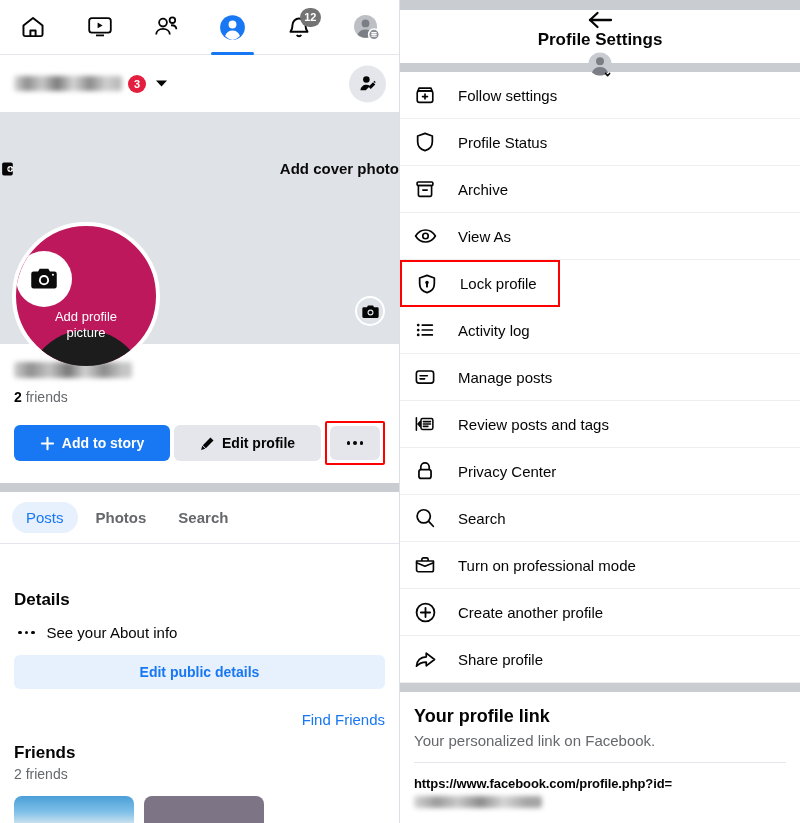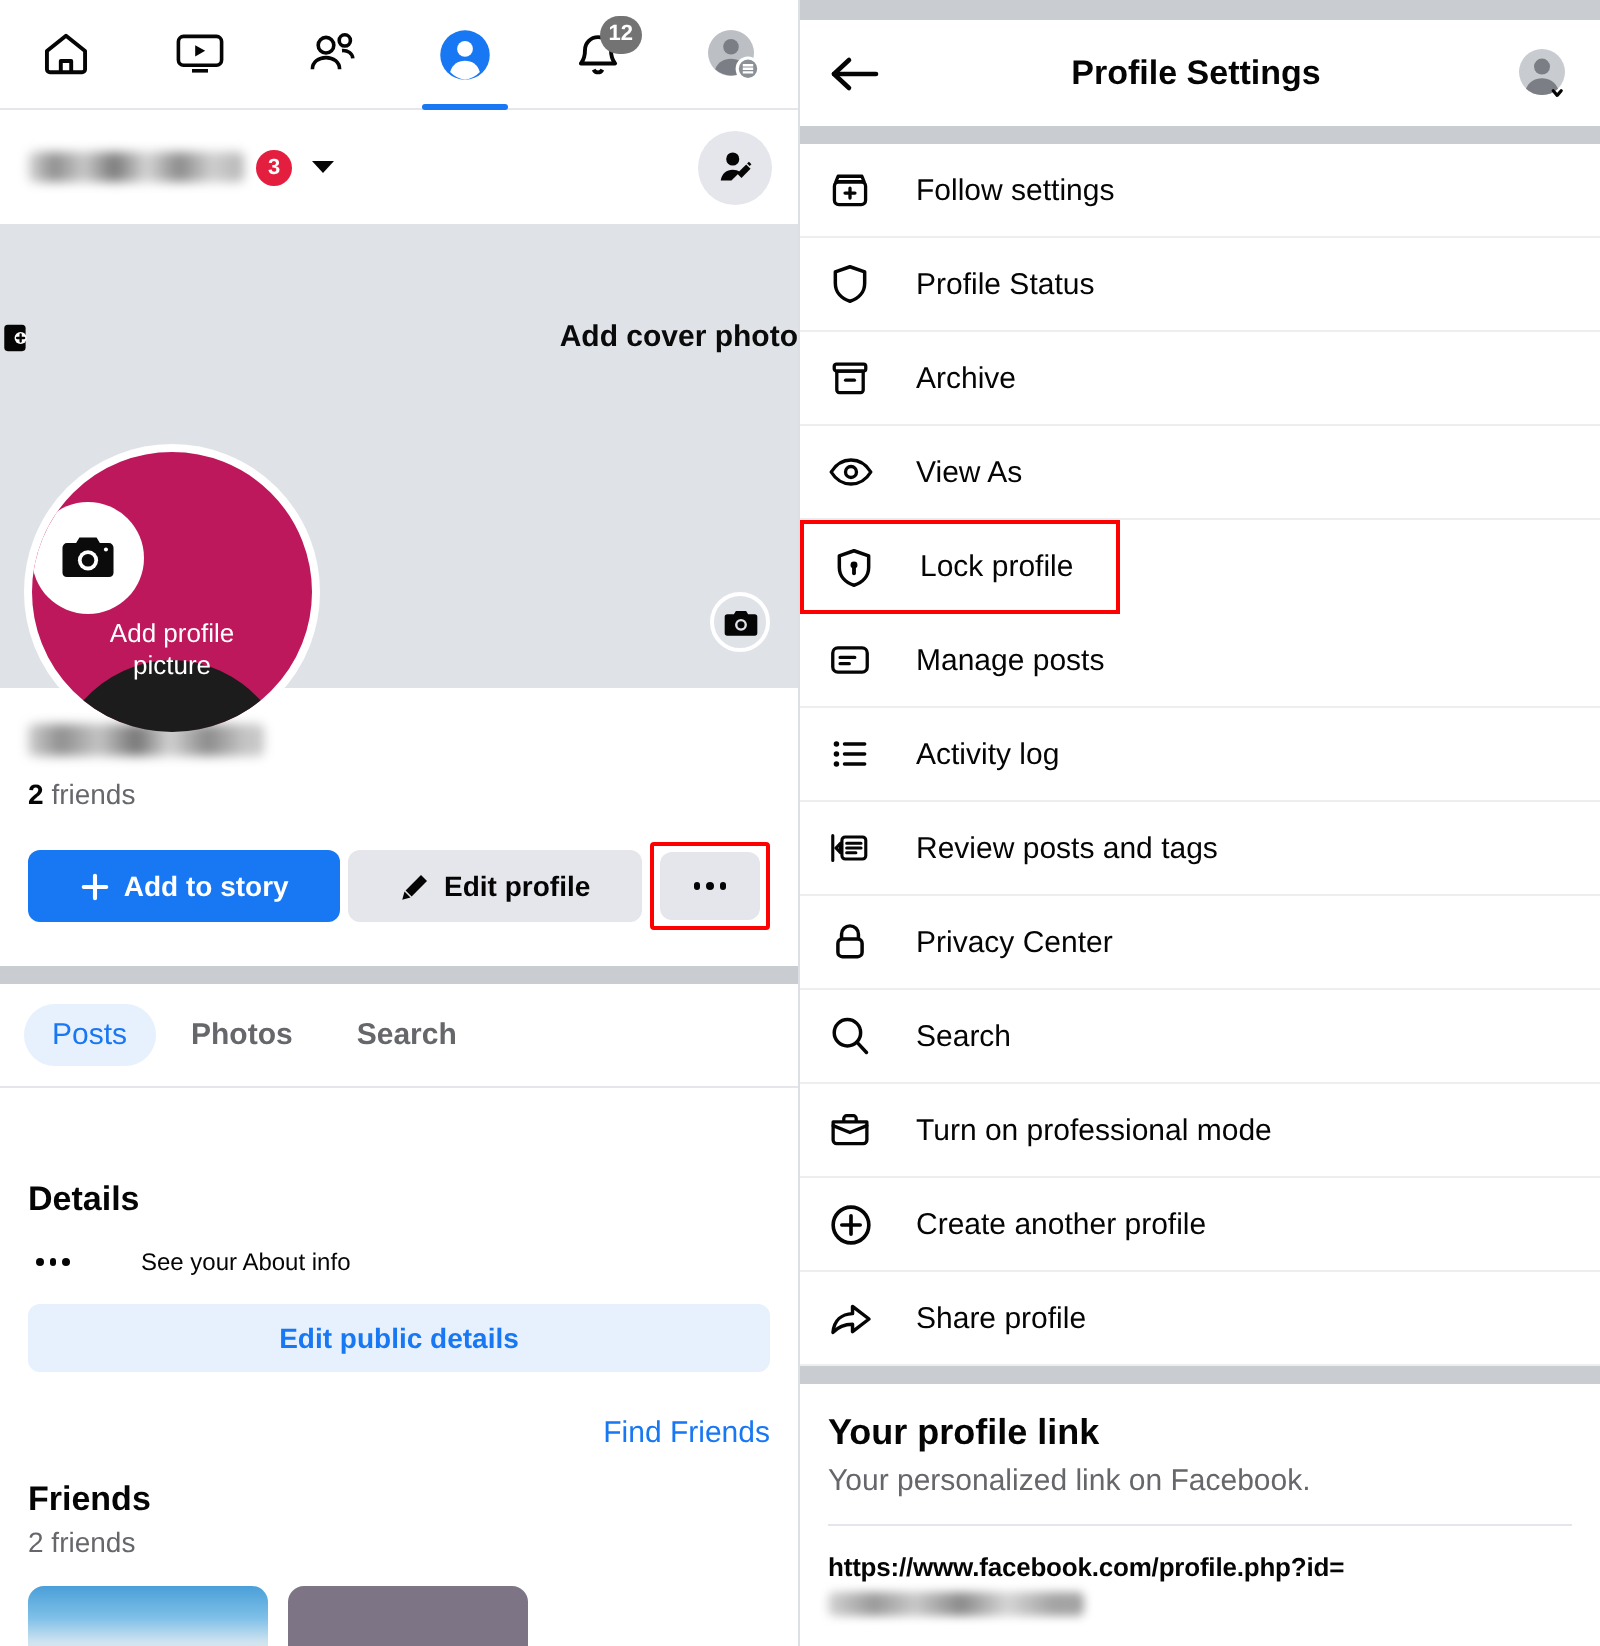--- a/index.html
+++ b/index.html
@@ -189,21 +189,21 @@
   .hairline { height: 1px; background: #e4e6eb; }
 
   
   .section { padding: 14px 14px 0 14px; background: #fff; }
   .sec-title { font-size: 17px; font-weight: bold; color: #050505; margin-top: 32px; }
   .about-row {
     display: flex; align-items: center; gap: 12px;
     padding: 14px 0 12px 4px; cursor: pointer;
   }
   .about-row .dots-g i { width: 3.5px; height: 3.5px; background: #050505; }
-  .about-text { font-size: 12px; color: #050505; margin-left: 24px; }
+  .about-text { font-size: 15px; color: #050505; }
   .edit-public {
     background: #e7f0fd; color: #1877f2;
     height: 34px; border-radius: 6px; border: none; width: 100%;
     font-size: 14px; font-weight: bold; cursor: pointer;
     font-family: "Liberation Sans", sans-serif;
     margin-top: 2px;
   }
 
   .friends-head {
     display: flex; align-items: flex-start; justify-content: space-between;
@@ -223,20 +223,21 @@
     position: relative;
     overflow: hidden;
   }
   .rp-topbar { height: 10px; background: #c9ccd1; }
   .rp-header {
     height: 53px;
     display: flex; align-items: center;
     padding: 0 14px;
     background: #fff;
     position: relative;
+    flex-direction: column;
   }
   .rp-title {
     flex: 1; text-align: center;
     font-size: 17px; font-weight: bold; color: #050505;
   }
   .back-arrow { cursor: pointer; display: flex; align-items: center; }
   .rp-avatar { width: 30px; height: 30px; cursor: pointer; }
   .rp-gap { height: 9px; background: #c9ccd1; }
 
   .menu-list { background: #fff; }
@@ -547,38 +548,38 @@
             <path d="M12 2.6 20 5.4v6.2c0 5-3.4 8.4-8 9.8-4.6-1.4-8-4.8-8-9.8V5.4z" fill="none" stroke="#050505" stroke-width="1.9" stroke-linejoin="round"></path>
             <circle cx="12" cy="10.3" r="1.9" fill="#050505"></circle>
             <path d="M12 11.3v3.6" stroke="#050505" stroke-width="2.1" stroke-linecap="round"></path>
           </svg>
         </span>
         <span class="mi-label">Lock profile</span>
       </div>
 
       <div class="menu-item">
         <span class="mi-icon">
-          <svg width="22" height="22" viewBox="0 0 24 24" fill="none" stroke="#050505" stroke-width="1.8" stroke-linejoin="round">
-            <rect x="2.6" y="5.4" width="18.8" height="13.2" rx="2.8"></rect>
-            <path d="M6.6 10.6h8M6.6 14h5" stroke-linecap="round"></path>
-          </svg>
-        </span>
-        <span class="mi-label">Manage posts</span>
-      </div>
-
-      <div class="menu-item">
-        <span class="mi-icon">
           <svg width="22" height="22" viewBox="0 0 24 24">
             <circle cx="4.6" cy="6.6" r="1.5" fill="#050505"></circle>
             <circle cx="4.6" cy="12" r="1.5" fill="#050505"></circle>
             <circle cx="4.6" cy="17.4" r="1.5" fill="#050505"></circle>
             <path d="M9 6.6h11M9 12h11M9 17.4h11" stroke="#050505" stroke-width="1.9" stroke-linecap="round"></path>
           </svg>
         </span>
         <span class="mi-label">Activity log</span>
+      </div>
+
+      <div class="menu-item">
+        <span class="mi-icon">
+          <svg width="22" height="22" viewBox="0 0 24 24" fill="none" stroke="#050505" stroke-width="1.8" stroke-linejoin="round">
+            <rect x="2.6" y="5.4" width="18.8" height="13.2" rx="2.8"></rect>
+            <path d="M6.6 10.6h8M6.6 14h5" stroke-linecap="round"></path>
+          </svg>
+        </span>
+        <span class="mi-label">Manage posts</span>
       </div>
 
       <div class="menu-item">
         <span class="mi-icon">
           <svg width="22" height="22" viewBox="0 0 24 24" fill="none" stroke="#050505" stroke-width="1.7" stroke-linejoin="round">
             <path d="M2.6 5.2v13.6M4.4 12l2.4-2.6v5.2z" stroke-linecap="round"></path>
             <rect x="7.6" y="6" width="13" height="12" rx="1.8"></rect>
             <path d="M10.2 9.4h7.8M10.2 12h7.8M10.2 14.6h5" stroke-linecap="round"></path>
           </svg>
         </span>

